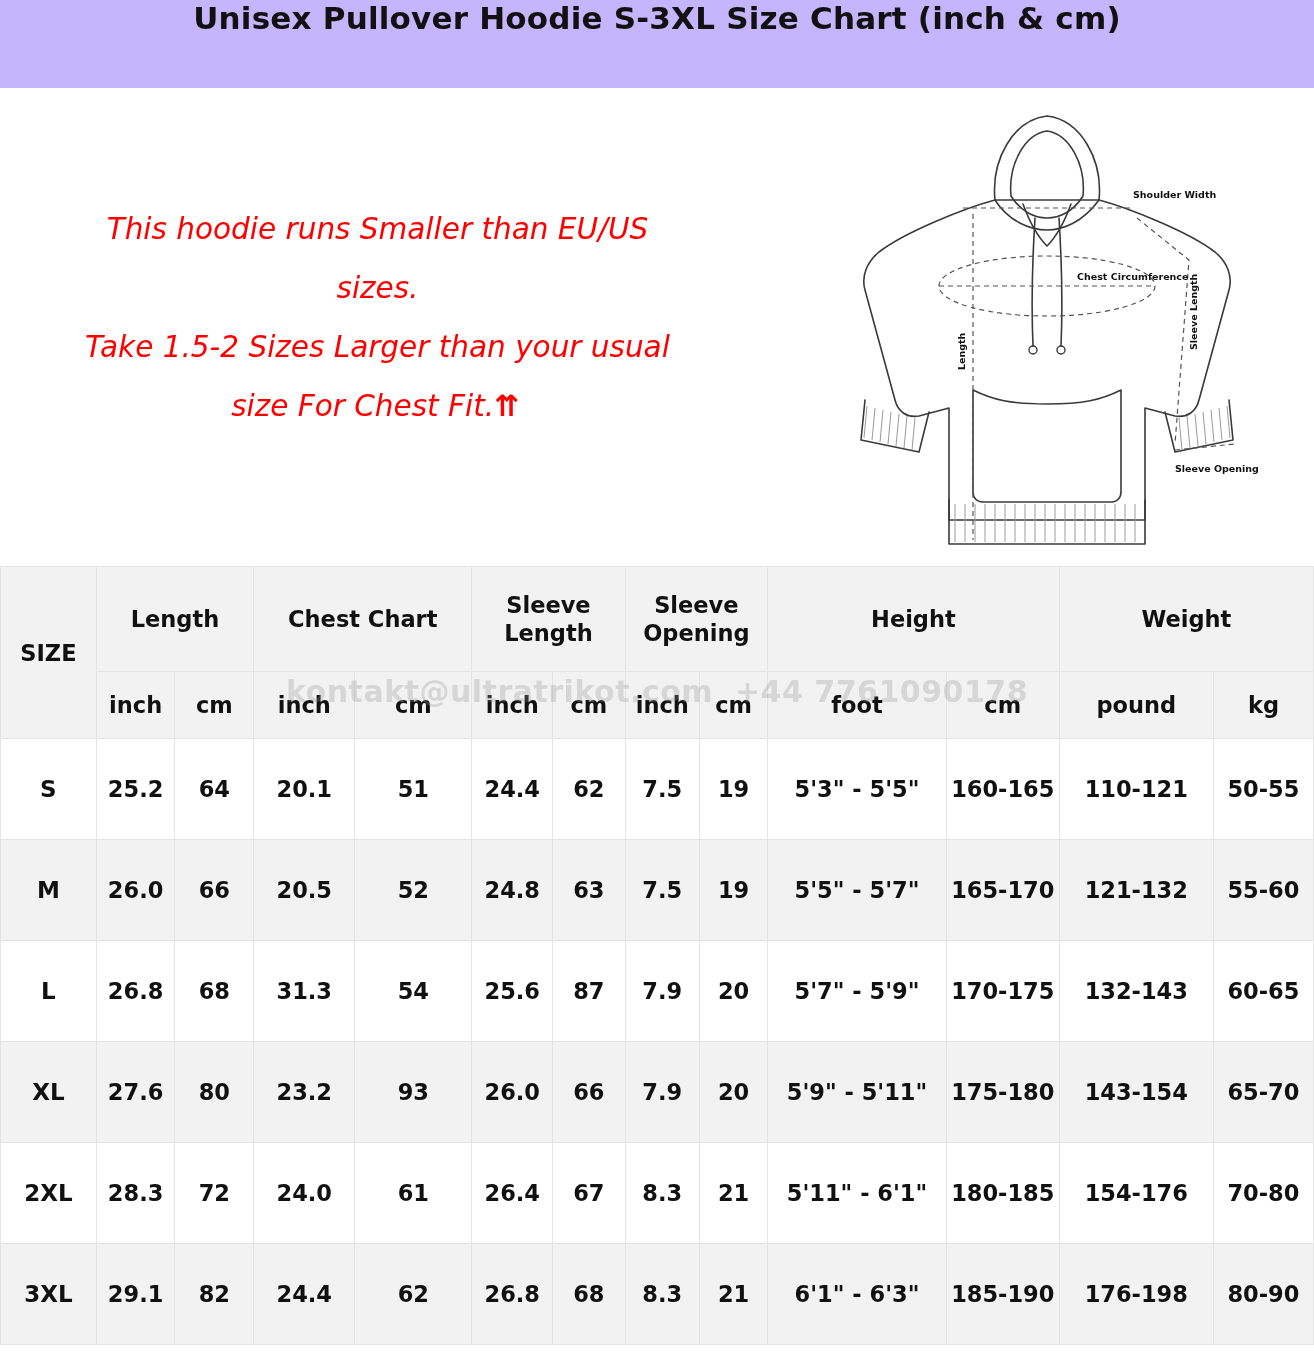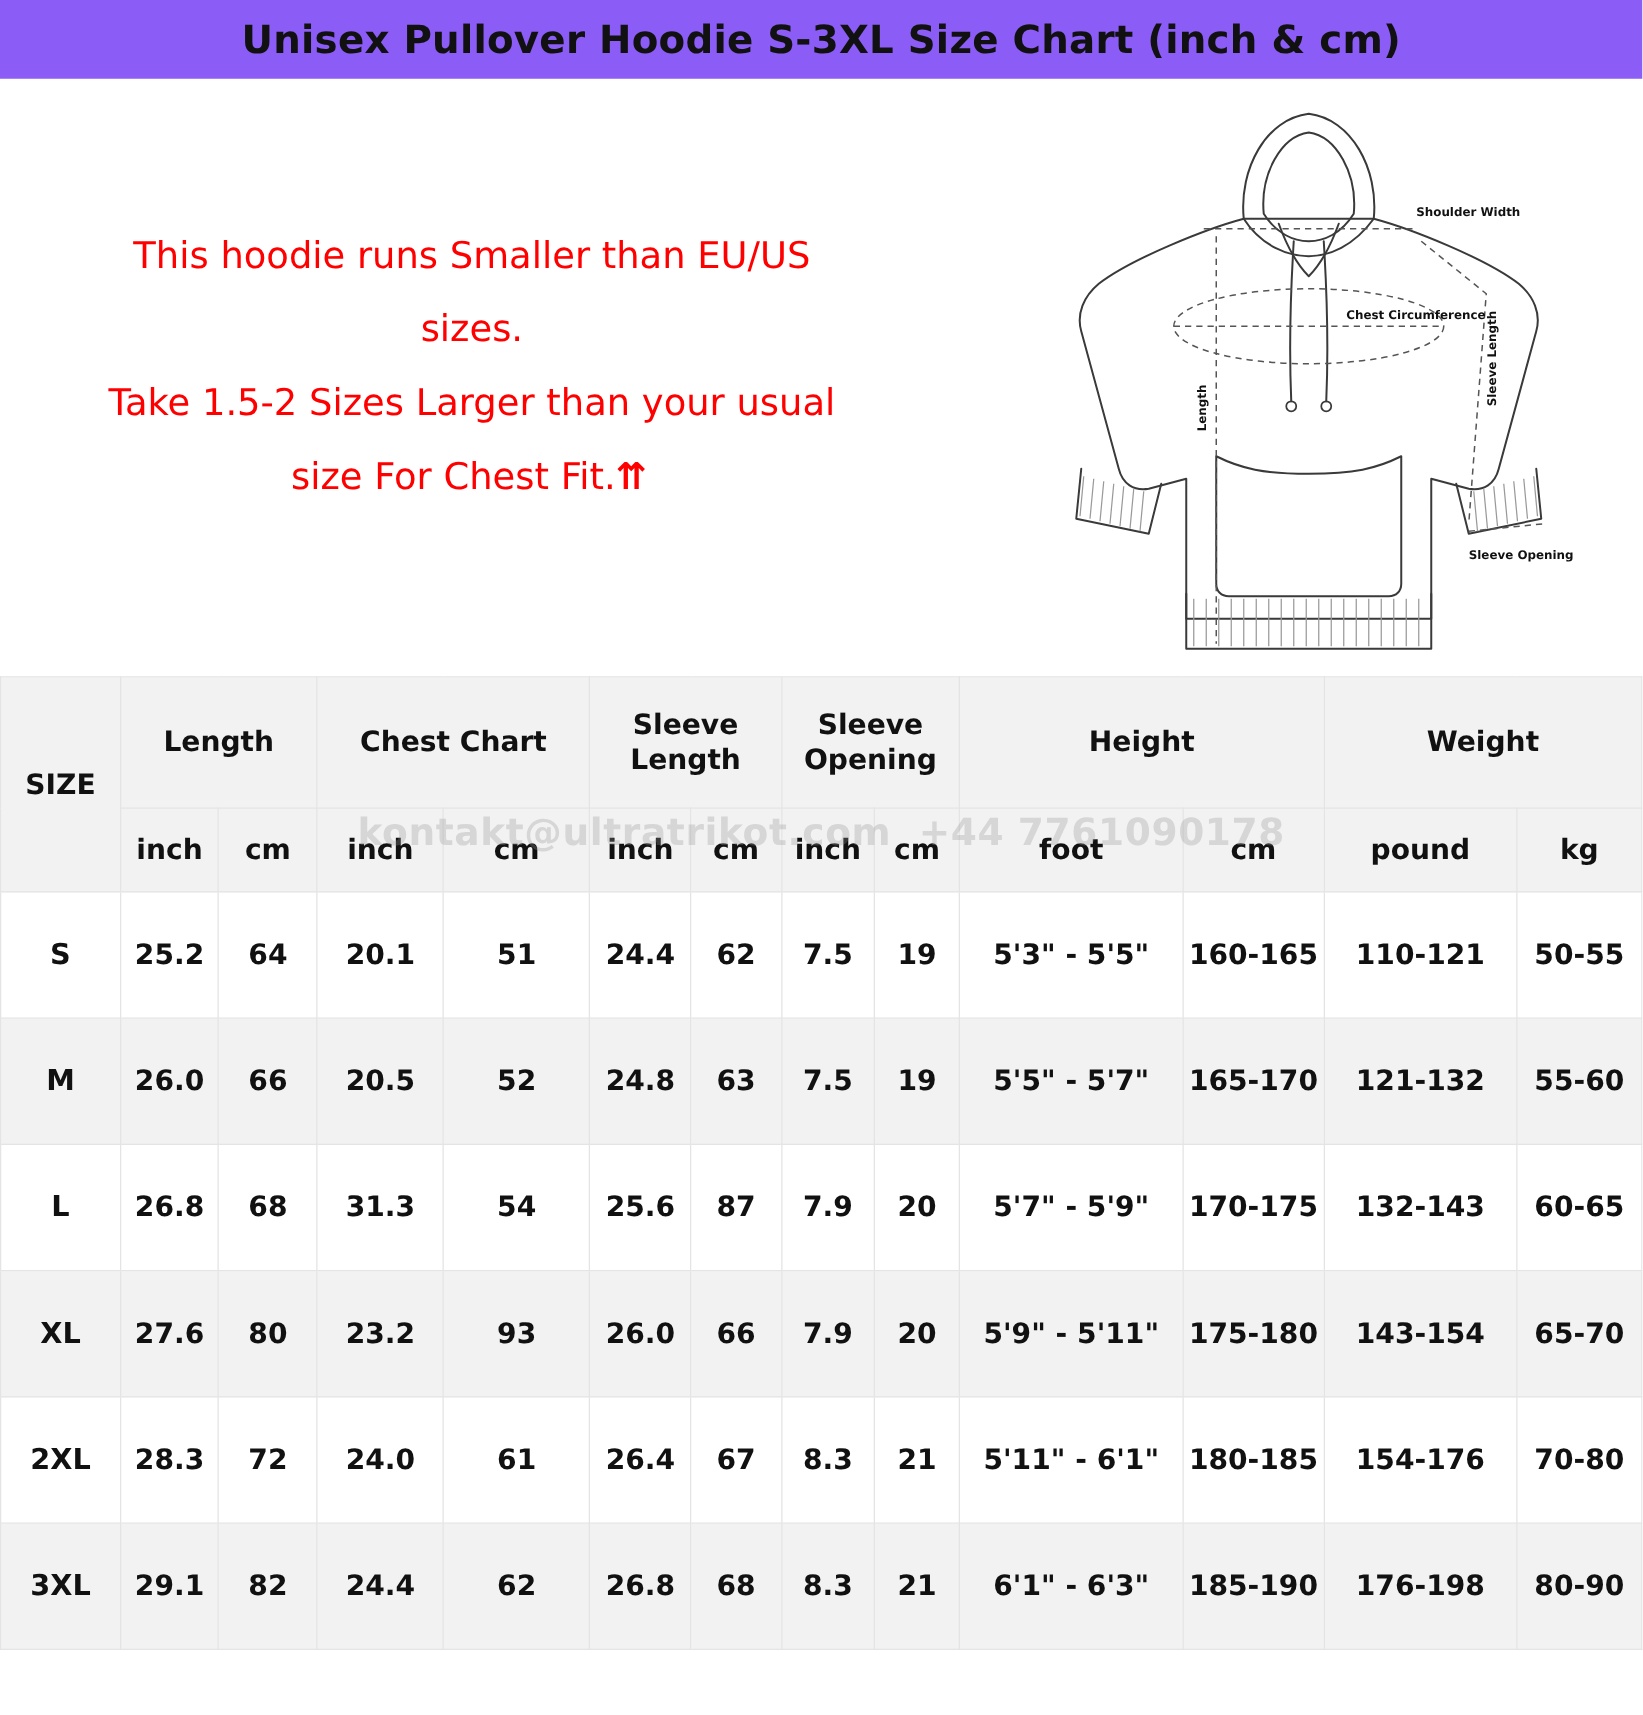--- a/index.html
+++ b/index.html
@@ -12,24 +12,23 @@
     height: 1372px;
     font-family: "DejaVu Sans", "Liberation Sans", sans-serif;
     color: #111111;
     position: relative;
     overflow: hidden;
   }
 
   
   .title-banner {
     width: 100%;
-    height: 63px;
-    background: #8b5cf6;
+    height: 88px;
+    background: #c4b5fd;
     display: flex;
-    align-items: center;
     justify-content: center;
     box-sizing: border-box;
   }
   .title-banner .title-text {
     font-size: 31px;
     font-weight: bold;
     color: #111111;
     letter-spacing: 0.2px;
     text-align: center;
   }
@@ -49,20 +48,21 @@
     width: 755px;
     text-align: center;
     color: #ff0000;
     font-size: 29.5px;
     line-height: 59px;
     font-weight: 500;
   }
   .notice .line {
     display: block;
     white-space: nowrap;
+    font-style: italic;
   }
   .notice .arrows {
     letter-spacing: 5px;
     font-weight: bold;
   }
 
   .hoodie-figure {
     position: absolute;
     left: 845px;
     top: 12px;

